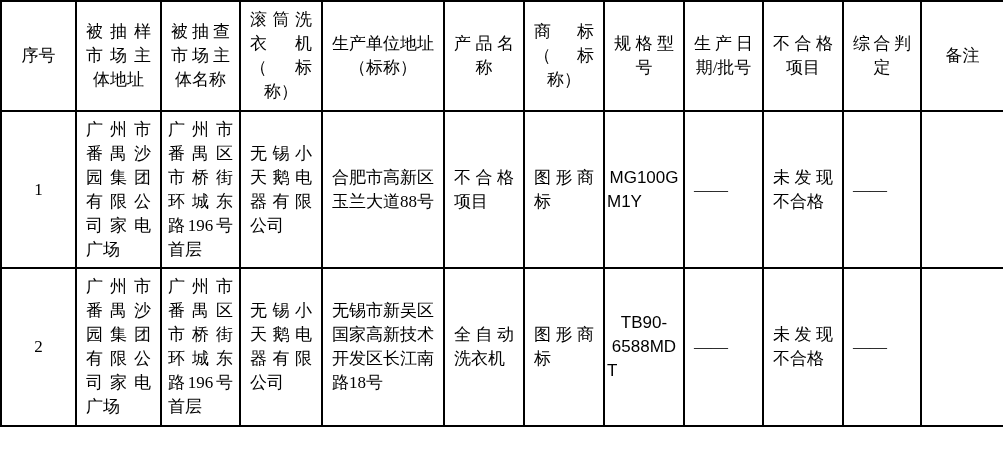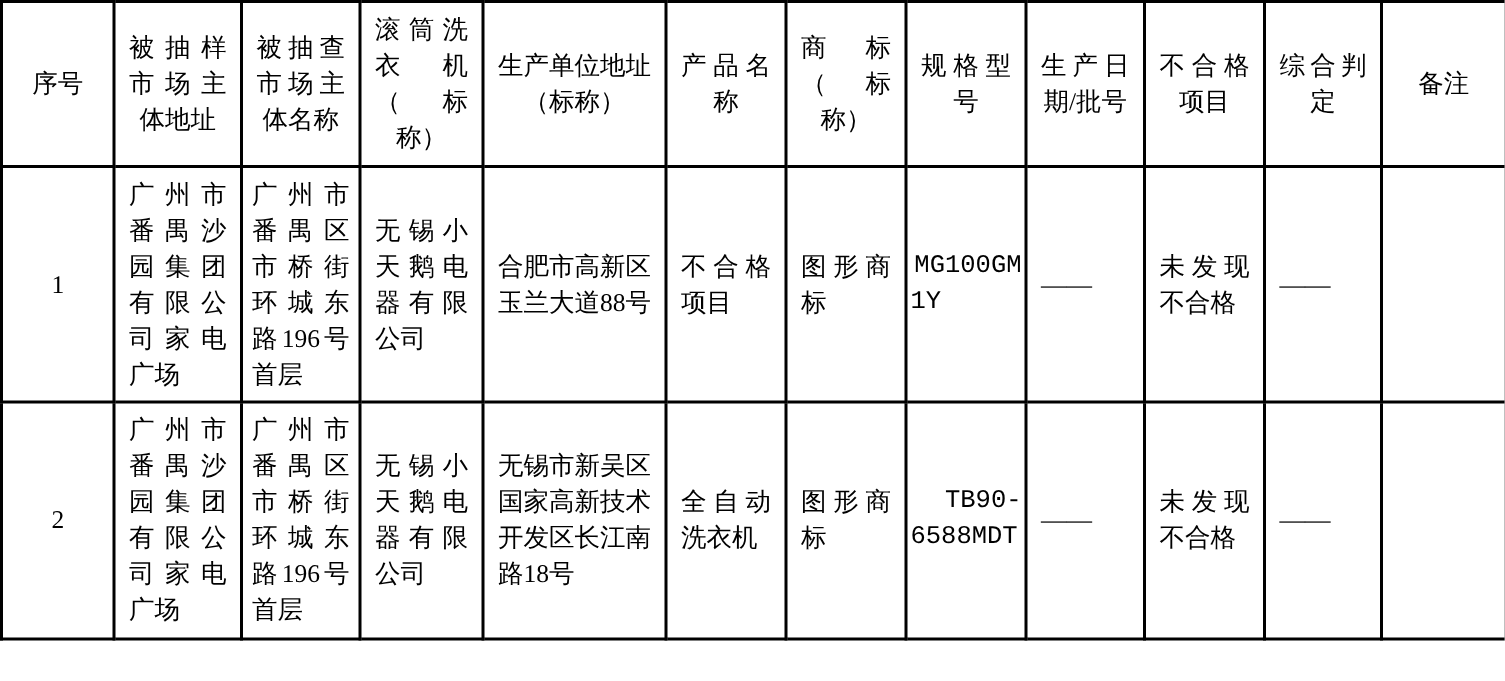--- a/index.html
+++ b/index.html
@@ -50,23 +50,23 @@
     text-align: justify;
     text-justify: inter-character;
   }
   .qtable tr.data-row-1 td { height: 155px; }
   .qtable tr.data-row-2 td { height: 156px; }
   .qtable td.c-serial {
     text-align: center;
     text-align-last: center;
   }
   .qtable td.c-model {
-    font-family: Liberation Mono, monospace;
+    font-family: Liberation Sans, sans-serif;
     padding: 0 2px;
-    text-align: right;
+    text-align: center;
     text-align-last: left;
   }
   .qtable td.c-addr3 {
     padding: 0 6px;
   }
 </style>
 </head>
 <body>
 
 <table class="qtable">

